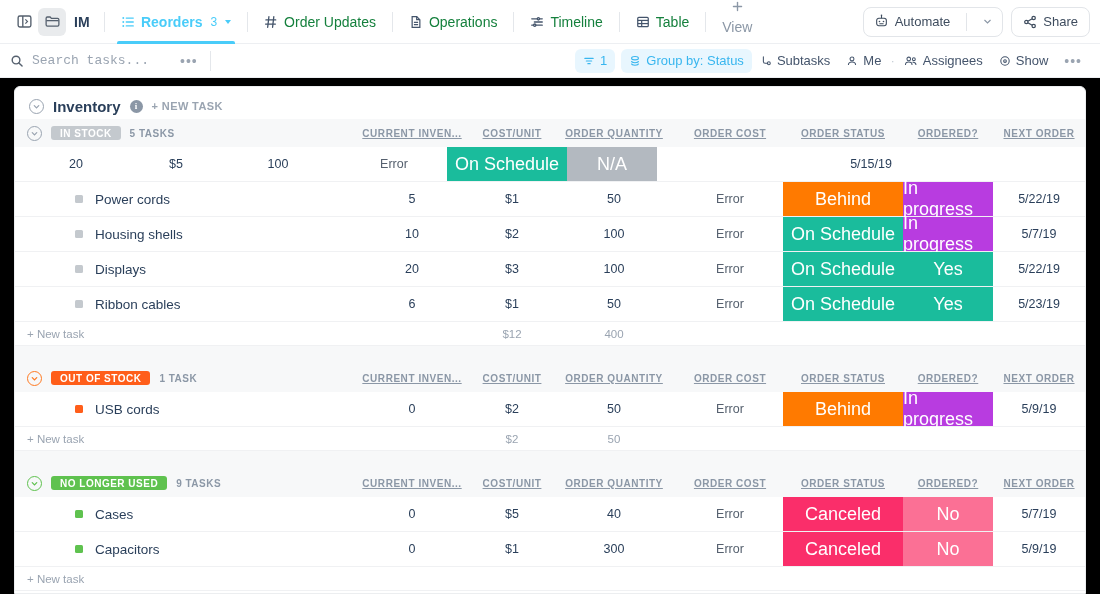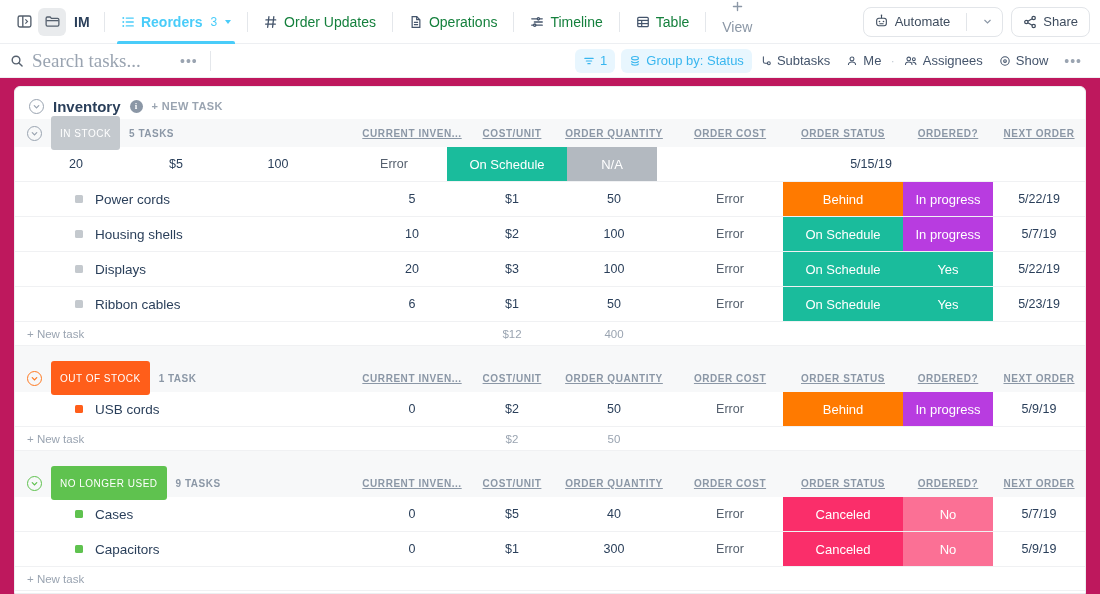--- a/index.html
+++ b/index.html
@@ -61,33 +61,33 @@
 
   
   .toolbar {
     height: 34px; display: flex; align-items: center;
     padding: 0 10px; background: #fff; border-bottom: 1px solid #edeff2;
     font-size: 13px;
   }
   .search-wrap { display: flex; align-items: center; gap: 8px; width: 170px; }
   .search-input {
     border: none; outline: none; background: transparent;
-    font-family: Liberation Serif, serif; font-size: 19px; color: #2a3f5a; width: 130px;
+    font-family: Liberation Mono, monospace; font-size: 13px; color: #2a3f5a; width: 130px;
   }
   .search-input::placeholder { color: #9aa4b1; }
   .dots { color: #9aa4b1; letter-spacing: 1px; font-size: 14px; line-height: 1; }
   .tb-item {
     display: flex; align-items: center; gap: 5px; height: 24px;
     padding: 0 8px; border-radius: 6px; color: #44546b; white-space: nowrap;
   }
   .tb-item.chip-blue { background: #e8f6fe; color: #38b6ef; font-weight: 500; }
   .tb-sep { color: #c7ced6; padding: 0 1px; }
 
   
-  .body-area { background: #be185d; height: 516px; padding: 0 0 16px 0; position: relative; }
+  .body-area { background: #000000; height: 516px; padding: 0 0 16px 0; position: relative; }
   .sheet {
     position: absolute; left: 14px; right: 14px; top: 8px; bottom: 0;
     background: #fff; border: 1px solid #eceef0; border-radius: 6px 6px 0 0;
     overflow: hidden;
   }
   .sheet-head { display: flex; align-items: center; gap: 9px; height: 32px; padding: 6px 0 0 14px; }
   .chev-circle {
     width: 15px; height: 15px; border-radius: 50%; border: 1.3px solid #9aa4b1;
     display: flex; align-items: center; justify-content: center; color: #9aa4b1;
   }
@@ -111,42 +111,42 @@
   .c-status { width: 120px; flex: 0 0 120px; }
   .c-ord    { width: 90px;  flex: 0 0 90px; }
   .c-next   { width: 94px;  flex: 1 1 auto; }
 
   .grp-header {
     height: 28px; background: #f7f8f9; align-items: center;
     font-size: 10px; font-weight: 700; letter-spacing: .55px; color: #8b97a6;
   }
   .grp-left { display: flex; align-items: center; gap: 9px; padding-left: 12px; }
   .grp-badge {
-    display: inline-flex; align-items: center; height: 34px; padding: 0 9px;
-    border-radius: 3px; font-size: 10px; font-weight: 400; letter-spacing: .5px;
+    display: inline-flex; align-items: center; height: 14px; padding: 0 9px;
+    border-radius: 3px; font-size: 10px; font-weight: 700; letter-spacing: .5px;
   }
   .grp-badge.gray   { background: #c4c9ce; color: #ffffff; }
   .grp-badge.orange { background: #ff5e1a; color: #ffffff; }
   .grp-badge.green  { background: #5fc24f; color: #ffffff; }
   .grp-count { font-size: 10px; font-weight: 700; color: #8b97a6; letter-spacing: .5px; }
   .hcell { display: flex; align-items: center; justify-content: center; text-align: center;
            overflow: hidden; white-space: nowrap; text-decoration: underline; }
 
   .task-row { height: 35px; border-bottom: 1px solid #f0f1f3; align-items: stretch; font-size: 13px; }
   .name-cell { display: flex; align-items: center; gap: 12px; padding-left: 60px; }
   .bullet { width: 8px; height: 8px; border-radius: 1.5px; flex: 0 0 auto; }
   .bullet.gray   { background: #c4c9ce; }
   .bullet.orange { background: #ff5e1a; }
   .bullet.green  { background: #5fc24f; }
   .task-name { color: #2a3f5a; font-size: 13.5px; }
   .cell { display: flex; align-items: center; justify-content: center; color: #2a3f5a; font-size: 12.5px; }
   .cell.muted { color: #55606e; }
   .badge-cell {
     display: flex; align-items: center; justify-content: center;
-    color: #fff; font-size: 13px;
+    color: #fff; font-size: 18px;
   }
 
   .newtask-row { height: 24px; align-items: center; font-size: 11.5px; color: #9aa4b1;
                  border-bottom: 1px solid #f0f1f3; }
   .newtask-label { padding-left: 12px; }
   .sum { display: flex; align-items: center; justify-content: center; color: #9aa4b1; font-size: 11.5px; }
   .gap-row { height: 18px; background: #f7f8f9; }
   .grp-block { background: #fff; }
 
   svg { display: block; }

